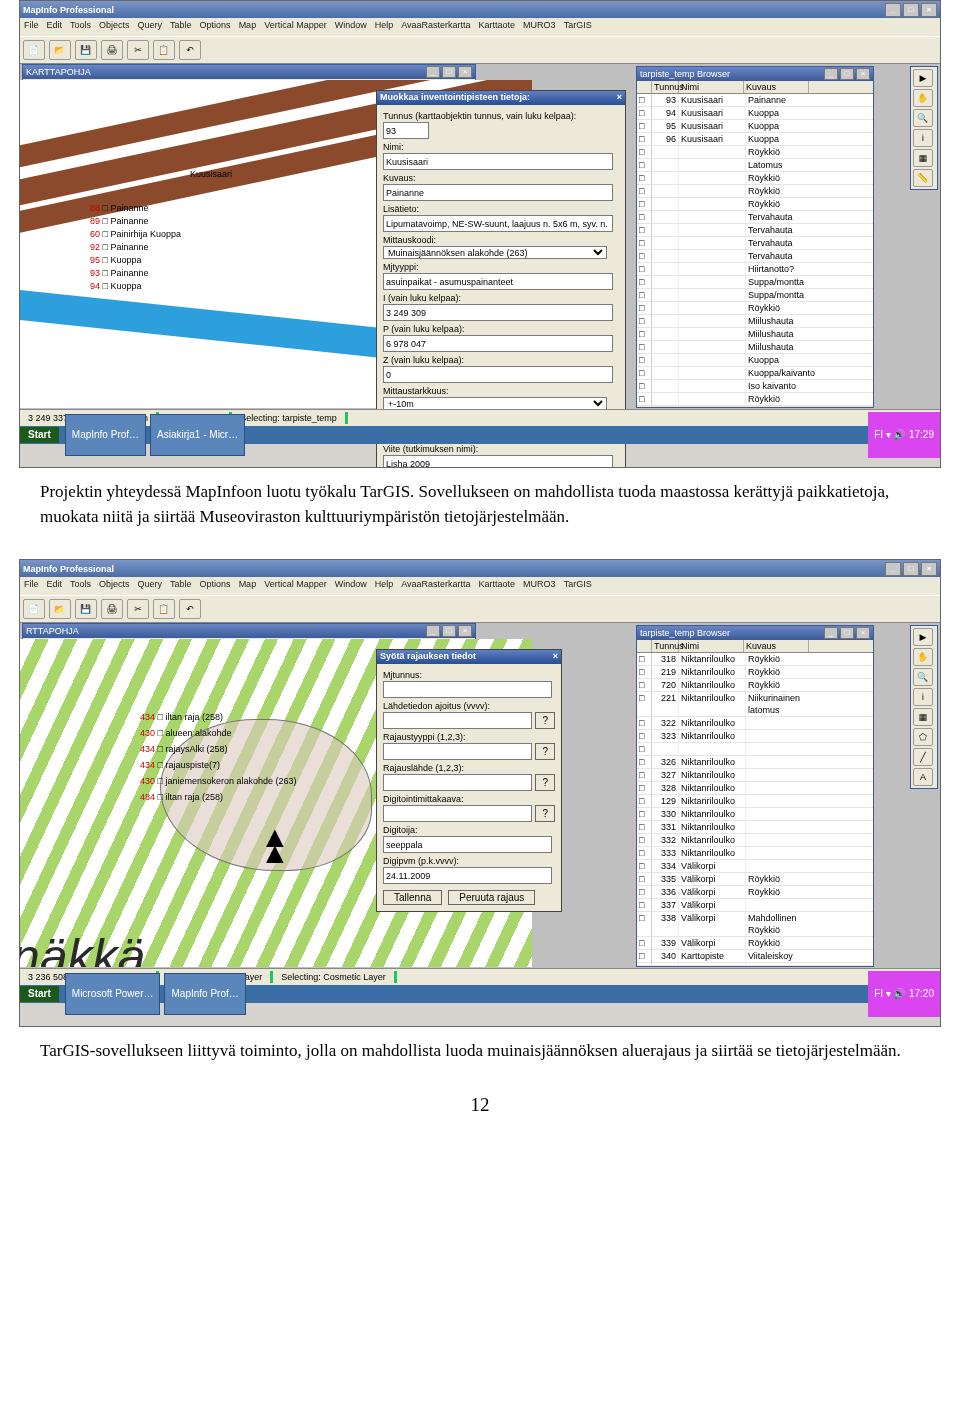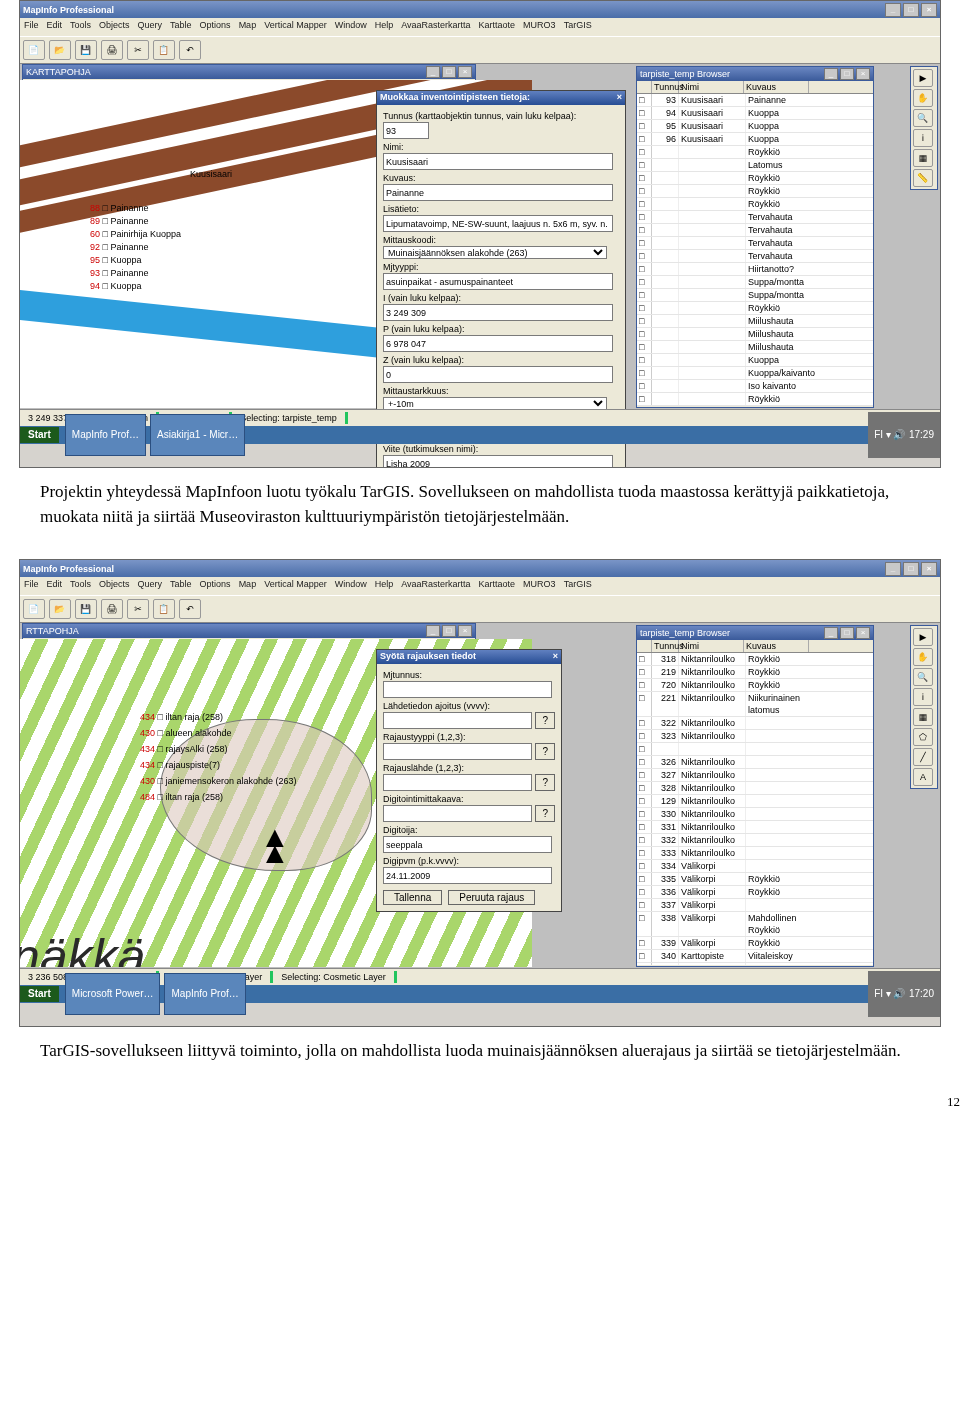--- a/index.html
+++ b/index.html
@@ -32,25 +32,25 @@
   .trow span{padding:0 2px}
   .trow .c0{width:10px;border-right:1px solid #ccc}
   .trow .c1{width:22px;border-right:1px solid #eee;text-align:right}
   .trow .c2{width:62px;border-right:1px solid #eee}
   .trow .c3{width:60px}
   .statbar{position:absolute;left:0;right:0;bottom:18px;height:16px;background:#ece9d8;border-top:1px solid #888;display:flex;font-size:9px;align-items:center}
   .statbar span{padding:0 8px;border-right:3px solid #22c55e}
   .taskbar{position:absolute;left:0;right:0;bottom:0;height:18px;background:#3a6ea5;display:flex;align-items:center;color:#fff;font-size:10px}
   .start{background:#1c5a1c;padding:2px 8px;font-weight:bold;margin-right:6px}
   .task{background:#5a86bb;border:1px solid #2b4f80;padding:14px 6px;margin-right:4px}
-  .tray{margin-left:auto;background:#737373;padding:17px 6px}
+  .tray{margin-left:auto;background:#d946ef;padding:17px 6px}
   .sidetool{position:absolute;right:2px;top:2px;width:22px;background:#ece9d8;border:1px solid #3a5a9a;padding:2px;display:flex;flex-direction:column;gap:2px}
   .sidetool .tbtn{width:18px;height:16px}
   .caption{font-family:Georgia,serif;font-size:17px;line-height:1.45;width:880px;margin:8px auto 30px auto}
-  .pagenum{text-align:right;font-size:13px;margin-top:6px}
+  .pagenum{text-align:center;font-size:19px;margin-top:6px}
   .stripe{position:absolute;height:14px;transform:skewY(-12deg)}
 </style>
 </head>
 <body>
 
 <div class="figure" style="height:466px">
   <div class="app-titlebar">
     <span>MapInfo Professional</span>
     <div class="winctrls">
         <span>_</span>

